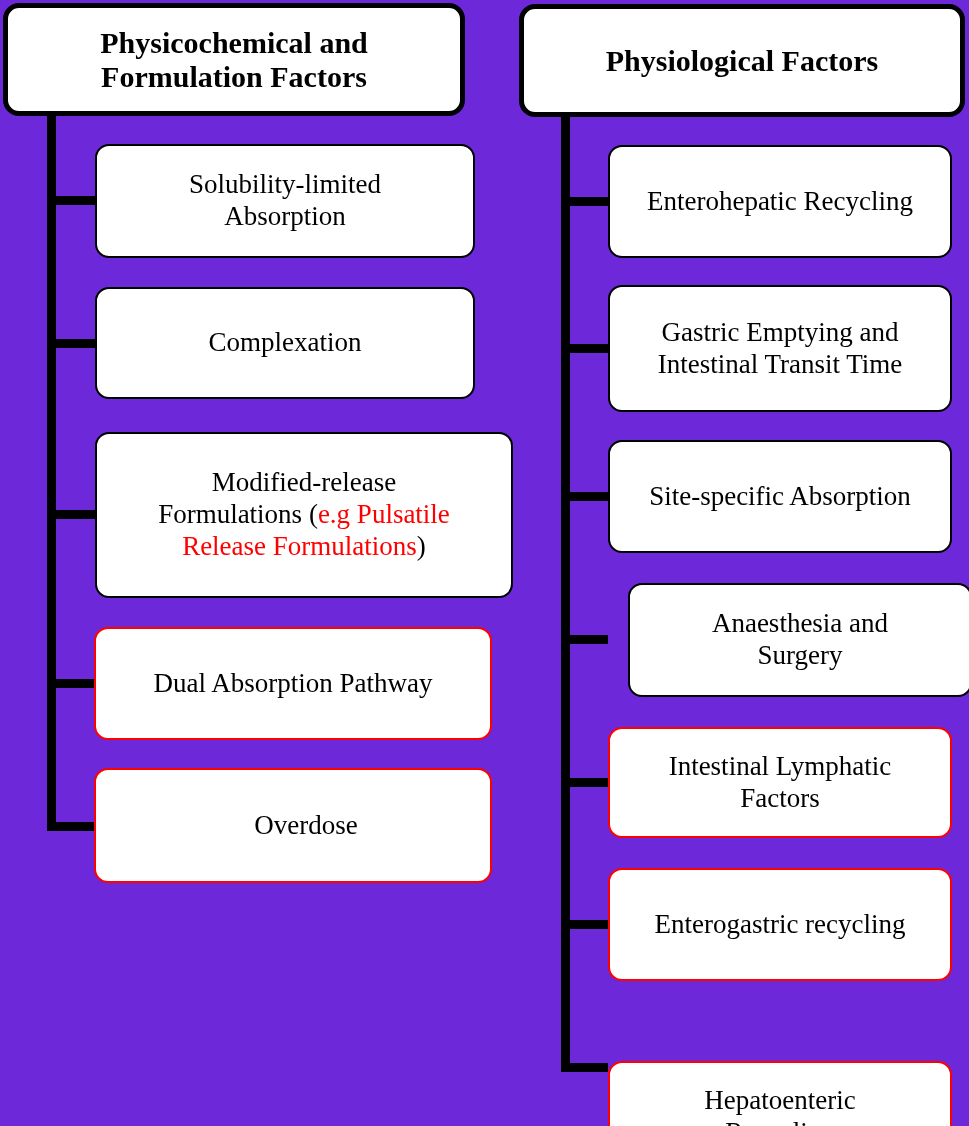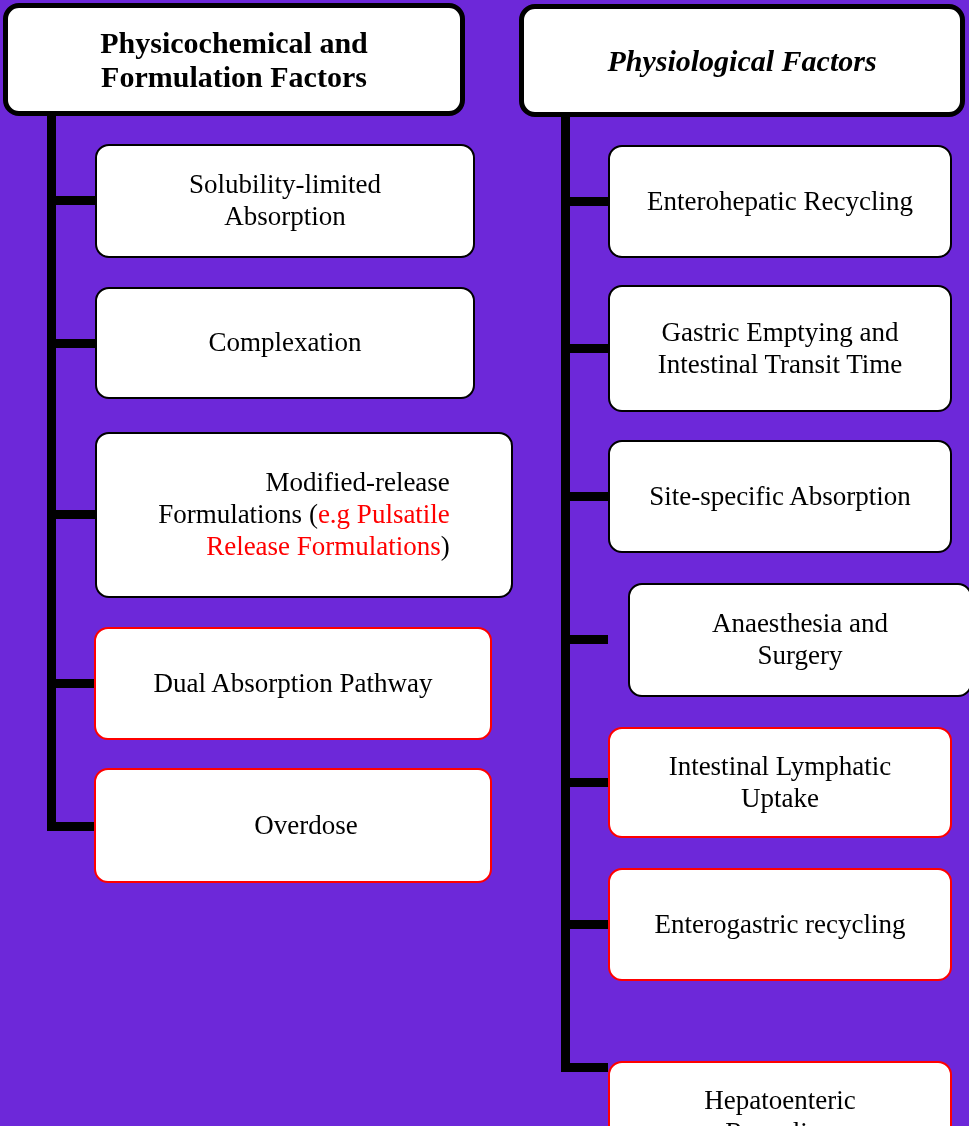--- a/index.html
+++ b/index.html
@@ -59,21 +59,21 @@
 </head>
 <body>
 
 <div id="canvas">
 
   <div class="header-box" style="left:3px; top:3px; width:462px; height:113px;">
     <span>Physicochemical and
 Formulation Factors</span>
   </div>
 
-  <div class="header-box" style="left:519px; top:4px; width:446px; height:113px;font-style:italic;">
+  <div class="header-box" style="left:519px; top:4px; width:446px; height:113px;">
     <span>Physiological Factors</span>
   </div>
 
   <div class="connector" style="left:47px; top:114px; width:9px; height:717px;"></div>
   <div class="connector" style="left:47px; top:196px; width:48px; height:9px;"></div>
   <div class="connector" style="left:47px; top:339px; width:48px; height:9px;"></div>
   <div class="connector" style="left:47px; top:510px; width:48px; height:9px;"></div>
   <div class="connector" style="left:47px; top:679px; width:47px; height:9px;"></div>
   <div class="connector" style="left:47px; top:822px; width:47px; height:9px;"></div>
 
@@ -88,21 +88,21 @@
 
   <div class="factor-box" style="left:95px; top:287px; width:380px; height:112px;">
     <span class="box-label">Complexation</span>
   </div>
 
   <div class="factor-box" style="left:95px; top:144px; width:380px; height:114px;">
     <span class="box-label">Solubility-limited
 Absorption</span>
   </div>
 
-  <div class="factor-box" style="left:95px; top:432px; width:418px; height:166px;text-align:right;">
+  <div class="factor-box" style="left:95px; top:432px; width:418px; height:166px;">
     <span class="box-label"><span>Modified-release
 Formulations (</span><span class="red-text">e.g Pulsatile
 Release Formulations</span><span>)</span></span>
   </div>
 
   <div class="factor-box red" style="left:94px; top:627px; width:398px; height:113px;">
     <span class="box-label">Dual Absorption Pathway</span>
   </div>
 
   <div class="factor-box red" style="left:94px; top:768px; width:398px; height:115px;padding-left:30px;">
@@ -122,21 +122,21 @@
     <span class="box-label">Site-specific Absorption</span>
   </div>
 
   <div class="factor-box" style="left:628px; top:583px; width:344px; height:114px;">
     <span class="box-label">Anaesthesia and
 Surgery</span>
   </div>
 
   <div class="factor-box red" style="left:608px; top:727px; width:344px; height:111px;">
     <span class="box-label">Intestinal Lymphatic
-Uptake</span>
+Factors</span>
   </div>
 
   <div class="factor-box red" style="left:608px; top:868px; width:344px; height:113px;">
     <span class="box-label">Enterogastric recycling</span>
   </div>
 
   <div class="factor-box red" style="left:608px; top:1061px; width:344px; height:111px;">
     <span class="box-label">Hepatoenteric
 Recycling</span>
   </div>

